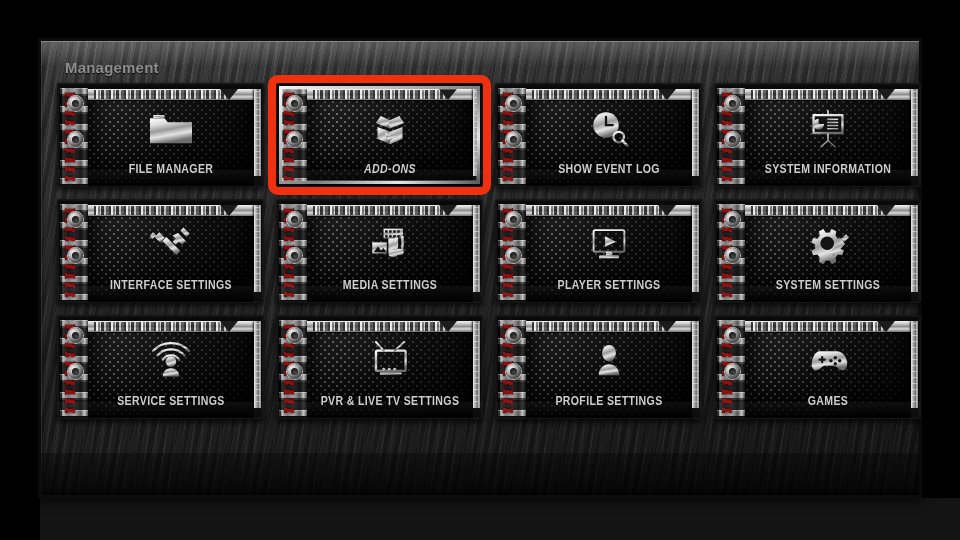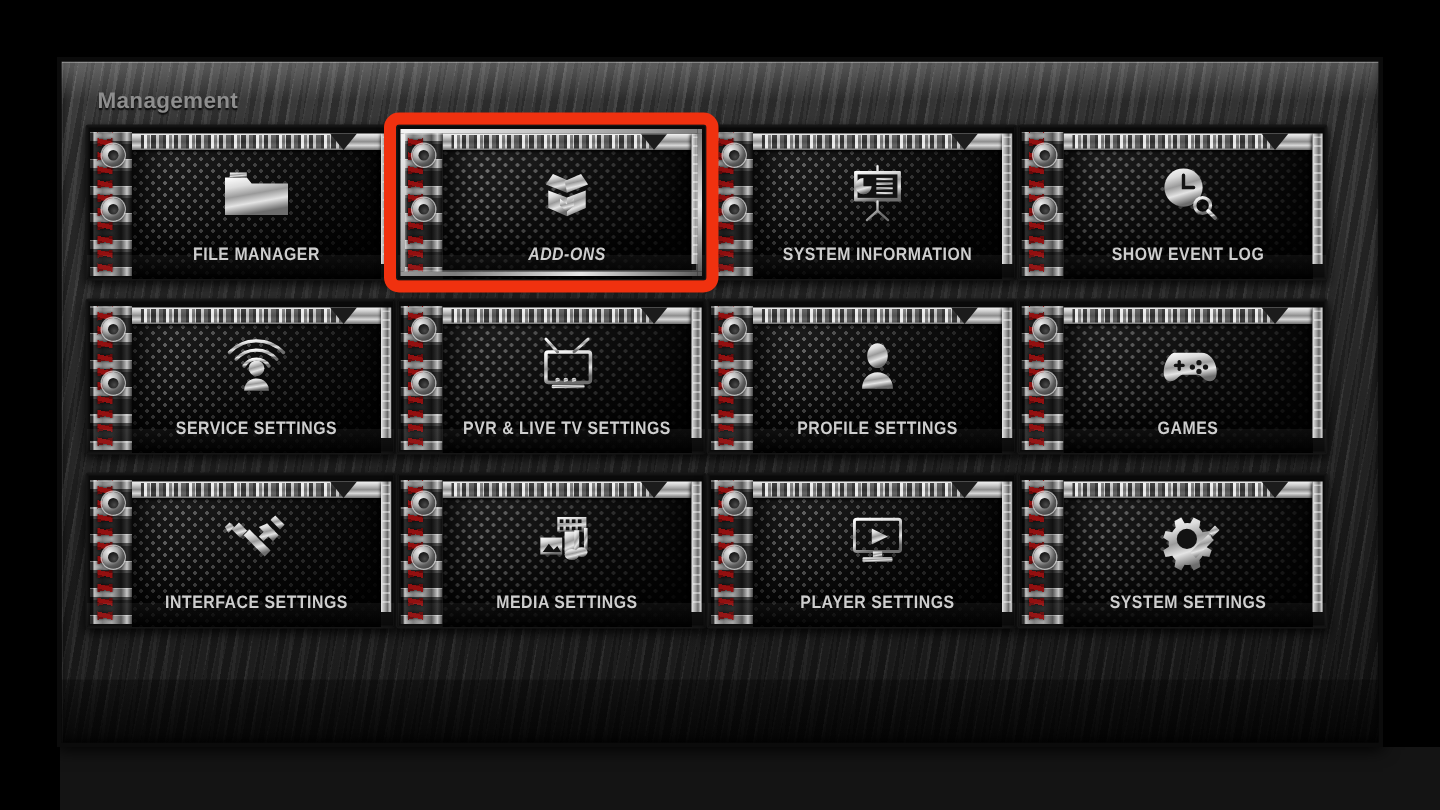--- a/index.html
+++ b/index.html
@@ -52,21 +52,21 @@
 
   
   .section-header{
     font-size:15px; font-weight:bold; color:#8e8e8e;
     letter-spacing:.2px; margin:2px 0 7px 8px;
     text-shadow:0 1px 1px rgba(0,0,0,.8);
   }
   .section-header.settings{ margin-top:9px; }
 
   
-  .row{ display:flex; gap:0; }
+  .row{ display:flex; gap:12px; }
   .row + .row { margin-top:12px; }
 
   
   .tile{
     position:relative; width:207px; height:104px; flex:0 0 207px;
     background:#0a0a0a;
     border:1px solid #161616;
     border-radius:2px;
     box-shadow:0 3px 7px rgba(0,0,0,.85), inset 0 0 0 1px rgba(255,255,255,.04);
     overflow:hidden;
@@ -286,20 +286,50 @@
             <div class="mesh"></div>
             <div class="topbar"></div>
             <div class="rail-right"></div>
             <div class="rail-left">
               <div class="hexes"></div>
               <div class="zigzag"></div>
               <div class="rivet r1"></div>
               <div class="rivet r2"></div>
             </div>
             <div class="icon">
+              <svg width="48" height="42" viewBox="0 0 64 52" fill="none" xmlns="http://www.w3.org/2000/svg">
+  <defs>
+    <linearGradient id="sil" x1="0" y1="0" x2="0.3" y2="1">
+      <stop offset="0%" stop-color="#ffffff"></stop>
+      <stop offset="28%" stop-color="#dcdcdc"></stop>
+      <stop offset="52%" stop-color="#9a9a9a"></stop>
+      <stop offset="74%" stop-color="#e4e4e4"></stop>
+      <stop offset="100%" stop-color="#6d6d6d"></stop>
+    </linearGradient>
+  </defs>
+    <circle fill="url(#sil)" cx="28" cy="22" r="17"></circle>
+    <path stroke="#141414" stroke-width="3" stroke-linecap="round" d="M28 11v11h9"></path>
+    <circle stroke="url(#sil)" fill="none" stroke-linejoin="round" stroke-linecap="round" stroke-width="3" cx="45" cy="38" r="7"></circle>
+    <path stroke="url(#sil)" fill="none" stroke-linejoin="round" stroke-linecap="round" stroke-width="3.5" d="M50 43l6 6"></path>
+              </svg>
+            </div>
+            <div class="label">SHOW EVENT LOG</div>
+            <div class="gloss"></div>
+          </div>
+          <div class="tile">
+            <div class="mesh"></div>
+            <div class="topbar"></div>
+            <div class="rail-right"></div>
+            <div class="rail-left">
+              <div class="hexes"></div>
+              <div class="zigzag"></div>
+              <div class="rivet r1"></div>
+              <div class="rivet r2"></div>
+            </div>
+            <div class="icon">
               <svg width="50" height="42" viewBox="0 0 64 52" fill="none" xmlns="http://www.w3.org/2000/svg">
   <defs>
     <linearGradient id="sil" x1="0" y1="0" x2="0.3" y2="1">
       <stop offset="0%" stop-color="#ffffff"></stop>
       <stop offset="28%" stop-color="#dcdcdc"></stop>
       <stop offset="52%" stop-color="#9a9a9a"></stop>
       <stop offset="74%" stop-color="#e4e4e4"></stop>
       <stop offset="100%" stop-color="#6d6d6d"></stop>
     </linearGradient>
   </defs>
@@ -309,178 +339,20 @@
     <g fill="url(#sil)">
                   <rect x="31" y="14" width="14" height="2"></rect>
                   <rect x="31" y="18" width="14" height="2"></rect>
       <rect x="31" y="22" width="14" height="2"></rect>
                   <rect x="31" y="26" width="14" height="2"></rect>
                 </g>
     <path stroke="url(#sil)" fill="none" stroke-linejoin="round" stroke-linecap="round" stroke-width="2" d="M32 34v8M32 42l-9 8M32 42l9 8M32 8V4"></path>
               </svg>
             </div>
             <div class="label">SYSTEM INFORMATION</div>
-            <div class="gloss"></div>
-          </div>
-          <div class="tile">
-            <div class="mesh"></div>
-            <div class="topbar"></div>
-            <div class="rail-right"></div>
-            <div class="rail-left">
-              <div class="hexes"></div>
-              <div class="zigzag"></div>
-              <div class="rivet r1"></div>
-              <div class="rivet r2"></div>
-            </div>
-            <div class="icon">
-              <svg width="48" height="42" viewBox="0 0 64 52" fill="none" xmlns="http://www.w3.org/2000/svg">
-  <defs>
-    <linearGradient id="sil" x1="0" y1="0" x2="0.3" y2="1">
-      <stop offset="0%" stop-color="#ffffff"></stop>
-      <stop offset="28%" stop-color="#dcdcdc"></stop>
-      <stop offset="52%" stop-color="#9a9a9a"></stop>
-      <stop offset="74%" stop-color="#e4e4e4"></stop>
-      <stop offset="100%" stop-color="#6d6d6d"></stop>
-    </linearGradient>
-  </defs>
-    <circle fill="url(#sil)" cx="28" cy="22" r="17"></circle>
-    <path stroke="#141414" stroke-width="3" stroke-linecap="round" d="M28 11v11h9"></path>
-    <circle stroke="url(#sil)" fill="none" stroke-linejoin="round" stroke-linecap="round" stroke-width="3" cx="45" cy="38" r="7"></circle>
-    <path stroke="url(#sil)" fill="none" stroke-linejoin="round" stroke-linecap="round" stroke-width="3.5" d="M50 43l6 6"></path>
-              </svg>
-            </div>
-            <div class="label">SHOW EVENT LOG</div>
-            <div class="gloss"></div>
-          </div>
-        </div>
-        <div class="row">
-          <div class="tile">
-            <div class="mesh"></div>
-            <div class="topbar"></div>
-            <div class="rail-right"></div>
-            <div class="rail-left">
-              <div class="hexes"></div>
-              <div class="zigzag"></div>
-              <div class="rivet r1"></div>
-              <div class="rivet r2"></div>
-            </div>
-            <div class="icon">
-              <svg width="48" height="44" viewBox="0 0 64 52" fill="none" xmlns="http://www.w3.org/2000/svg">
-  <defs>
-    <linearGradient id="sil" x1="0" y1="0" x2="0.3" y2="1">
-      <stop offset="0%" stop-color="#ffffff"></stop>
-      <stop offset="28%" stop-color="#dcdcdc"></stop>
-      <stop offset="52%" stop-color="#9a9a9a"></stop>
-      <stop offset="74%" stop-color="#e4e4e4"></stop>
-      <stop offset="100%" stop-color="#6d6d6d"></stop>
-    </linearGradient>
-  </defs>
-    <circle fill="url(#sil)" cx="32" cy="28" r="7"></circle>
-    <path fill="url(#sil)" d="M21 48c0-7 5-11 11-11s11 4 11 11z"></path>
-    <path stroke="url(#sil)" fill="none" stroke-linejoin="round" stroke-linecap="round" stroke-width="3" d="M21 26a13 13 0 0 1 22 0"></path>
-    <path stroke="url(#sil)" fill="none" stroke-linejoin="round" stroke-linecap="round" stroke-width="3" d="M14 20a24 24 0 0 1 36 0"></path>
-    <path stroke="url(#sil)" fill="none" stroke-linejoin="round" stroke-linecap="round" stroke-width="3" d="M8 14a33 33 0 0 1 48 0"></path>
-              </svg>
-            </div>
-            <div class="label">SERVICE SETTINGS</div>
-            <div class="gloss"></div>
-          </div>
-          <div class="tile">
-            <div class="mesh"></div>
-            <div class="topbar"></div>
-            <div class="rail-right"></div>
-            <div class="rail-left">
-              <div class="hexes"></div>
-              <div class="zigzag"></div>
-              <div class="rivet r1"></div>
-              <div class="rivet r2"></div>
-            </div>
-            <div class="icon">
-              <svg width="50" height="42" viewBox="0 0 64 52" fill="none" xmlns="http://www.w3.org/2000/svg">
-  <defs>
-    <linearGradient id="sil" x1="0" y1="0" x2="0.3" y2="1">
-      <stop offset="0%" stop-color="#ffffff"></stop>
-      <stop offset="28%" stop-color="#dcdcdc"></stop>
-      <stop offset="52%" stop-color="#9a9a9a"></stop>
-      <stop offset="74%" stop-color="#e4e4e4"></stop>
-      <stop offset="100%" stop-color="#6d6d6d"></stop>
-    </linearGradient>
-  </defs>
-    <rect stroke="url(#sil)" fill="none" stroke-linejoin="round" stroke-linecap="round" stroke-width="3" x="14" y="14" width="38" height="26" rx="2"></rect>
-    <path stroke="url(#sil)" fill="none" stroke-linejoin="round" stroke-linecap="round" stroke-width="2.5" d="M24 14L14 3M38 14L50 3"></path>
-    <rect fill="url(#sil)" x="19" y="42" width="28" height="3" rx="1"></rect>
-    <circle fill="url(#sil)" cx="24" cy="38" r="2"></circle>
-    <circle fill="url(#sil)" cx="31" cy="38" r="2"></circle>
-    <circle fill="url(#sil)" cx="38" cy="38" r="2"></circle>
-              </svg>
-            </div>
-            <div class="label">PVR &amp; LIVE TV SETTINGS</div>
-            <div class="gloss"></div>
-          </div>
-          <div class="tile">
-            <div class="mesh"></div>
-            <div class="topbar"></div>
-            <div class="rail-right"></div>
-            <div class="rail-left">
-              <div class="hexes"></div>
-              <div class="zigzag"></div>
-              <div class="rivet r1"></div>
-              <div class="rivet r2"></div>
-            </div>
-            <div class="icon">
-              <svg width="44" height="42" viewBox="0 0 64 52" fill="none" xmlns="http://www.w3.org/2000/svg">
-  <defs>
-    <linearGradient id="sil" x1="0" y1="0" x2="0.3" y2="1">
-      <stop offset="0%" stop-color="#ffffff"></stop>
-      <stop offset="28%" stop-color="#dcdcdc"></stop>
-      <stop offset="52%" stop-color="#9a9a9a"></stop>
-      <stop offset="74%" stop-color="#e4e4e4"></stop>
-      <stop offset="100%" stop-color="#6d6d6d"></stop>
-    </linearGradient>
-  </defs>
-    <ellipse fill="url(#sil)" cx="32" cy="16" rx="10" ry="12"></ellipse>
-    <path fill="url(#sil)" d="M17 48c0-10 7-16 15-16s15 6 15 16z"></path>
-              </svg>
-            </div>
-            <div class="label">PROFILE SETTINGS</div>
-            <div class="gloss"></div>
-          </div>
-          <div class="tile">
-            <div class="mesh"></div>
-            <div class="topbar"></div>
-            <div class="rail-right"></div>
-            <div class="rail-left">
-              <div class="hexes"></div>
-              <div class="zigzag"></div>
-              <div class="rivet r1"></div>
-              <div class="rivet r2"></div>
-            </div>
-            <div class="icon">
-              <svg width="52" height="38" viewBox="0 0 64 52" fill="none" xmlns="http://www.w3.org/2000/svg">
-  <defs>
-    <linearGradient id="sil" x1="0" y1="0" x2="0.3" y2="1">
-      <stop offset="0%" stop-color="#ffffff"></stop>
-      <stop offset="28%" stop-color="#dcdcdc"></stop>
-      <stop offset="52%" stop-color="#9a9a9a"></stop>
-      <stop offset="74%" stop-color="#e4e4e4"></stop>
-      <stop offset="100%" stop-color="#6d6d6d"></stop>
-    </linearGradient>
-  </defs>
-    <path fill="url(#sil)" d="M20 14h24c8 0 13 7 14 15 1 7-2 11-6 11-5 0-7-5-11-6H27c-4 1-6 6-11 6-4 0-7-4-6-11 1-8 6-15 10-15z"></path>
-    <g fill="#141414">
-      <rect x="19" y="24" width="10" height="3" rx="1.5"></rect>
-      <rect x="22.5" y="20.5" width="3" height="10" rx="1.5"></rect>
-      <circle cx="42" cy="23" r="2.4"></circle>
-                  <circle cx="48" cy="27" r="2.4"></circle>
-      <circle cx="42" cy="31" r="2.4"></circle>
-                  <circle cx="36" cy="27" r="2.4"></circle>
-    </g>
-              </svg>
-            </div>
-            <div class="label">GAMES</div>
             <div class="gloss"></div>
           </div>
         </div>
         <div class="row">
           <div class="tile">
             <div class="mesh"></div>
             <div class="topbar"></div>
             <div class="rail-right"></div>
             <div class="rail-left">
               <div class="hexes"></div>
@@ -607,16 +479,144 @@
     <path fill="url(#sil)" d="M26 6l3 5a16 16 0 0 1 5 0l3-5 6 3-1 6a16 16 0 0 1 3 4l6-1 2 6-5 3a16 16 0 0 1 0 5l5 3-2 6-6-1a16 16 0 0 1-3 4l1 6-6 3-3-5a16 16 0 0 1-5 0l-3 5-6-3 1-6a16 16 0 0 1-3-4l-6 1-2-6 5-3a16 16 0 0 1 0-5l-5-3 2-6 6 1a16 16 0 0 1 3-4l-1-6z"></path>
     <circle fill="#121212" cx="31" cy="25" r="9"></circle>
     <path fill="url(#sil)" d="M34 37l16-16 5 5-16 16z"></path>
     <path fill="url(#sil)" d="M50 19l6-6 4 4-6 6z"></path>
               </svg>
             </div>
             <div class="label">SYSTEM SETTINGS</div>
             <div class="gloss"></div>
           </div>
         </div>
+        <div class="row">
+          <div class="tile">
+            <div class="mesh"></div>
+            <div class="topbar"></div>
+            <div class="rail-right"></div>
+            <div class="rail-left">
+              <div class="hexes"></div>
+              <div class="zigzag"></div>
+              <div class="rivet r1"></div>
+              <div class="rivet r2"></div>
+            </div>
+            <div class="icon">
+              <svg width="48" height="44" viewBox="0 0 64 52" fill="none" xmlns="http://www.w3.org/2000/svg">
+  <defs>
+    <linearGradient id="sil" x1="0" y1="0" x2="0.3" y2="1">
+      <stop offset="0%" stop-color="#ffffff"></stop>
+      <stop offset="28%" stop-color="#dcdcdc"></stop>
+      <stop offset="52%" stop-color="#9a9a9a"></stop>
+      <stop offset="74%" stop-color="#e4e4e4"></stop>
+      <stop offset="100%" stop-color="#6d6d6d"></stop>
+    </linearGradient>
+  </defs>
+    <circle fill="url(#sil)" cx="32" cy="28" r="7"></circle>
+    <path fill="url(#sil)" d="M21 48c0-7 5-11 11-11s11 4 11 11z"></path>
+    <path stroke="url(#sil)" fill="none" stroke-linejoin="round" stroke-linecap="round" stroke-width="3" d="M21 26a13 13 0 0 1 22 0"></path>
+    <path stroke="url(#sil)" fill="none" stroke-linejoin="round" stroke-linecap="round" stroke-width="3" d="M14 20a24 24 0 0 1 36 0"></path>
+    <path stroke="url(#sil)" fill="none" stroke-linejoin="round" stroke-linecap="round" stroke-width="3" d="M8 14a33 33 0 0 1 48 0"></path>
+              </svg>
+            </div>
+            <div class="label">SERVICE SETTINGS</div>
+            <div class="gloss"></div>
+          </div>
+          <div class="tile">
+            <div class="mesh"></div>
+            <div class="topbar"></div>
+            <div class="rail-right"></div>
+            <div class="rail-left">
+              <div class="hexes"></div>
+              <div class="zigzag"></div>
+              <div class="rivet r1"></div>
+              <div class="rivet r2"></div>
+            </div>
+            <div class="icon">
+              <svg width="50" height="42" viewBox="0 0 64 52" fill="none" xmlns="http://www.w3.org/2000/svg">
+  <defs>
+    <linearGradient id="sil" x1="0" y1="0" x2="0.3" y2="1">
+      <stop offset="0%" stop-color="#ffffff"></stop>
+      <stop offset="28%" stop-color="#dcdcdc"></stop>
+      <stop offset="52%" stop-color="#9a9a9a"></stop>
+      <stop offset="74%" stop-color="#e4e4e4"></stop>
+      <stop offset="100%" stop-color="#6d6d6d"></stop>
+    </linearGradient>
+  </defs>
+    <rect stroke="url(#sil)" fill="none" stroke-linejoin="round" stroke-linecap="round" stroke-width="3" x="14" y="14" width="38" height="26" rx="2"></rect>
+    <path stroke="url(#sil)" fill="none" stroke-linejoin="round" stroke-linecap="round" stroke-width="2.5" d="M24 14L14 3M38 14L50 3"></path>
+    <rect fill="url(#sil)" x="19" y="42" width="28" height="3" rx="1"></rect>
+    <circle fill="url(#sil)" cx="24" cy="38" r="2"></circle>
+    <circle fill="url(#sil)" cx="31" cy="38" r="2"></circle>
+    <circle fill="url(#sil)" cx="38" cy="38" r="2"></circle>
+              </svg>
+            </div>
+            <div class="label">PVR &amp; LIVE TV SETTINGS</div>
+            <div class="gloss"></div>
+          </div>
+          <div class="tile">
+            <div class="mesh"></div>
+            <div class="topbar"></div>
+            <div class="rail-right"></div>
+            <div class="rail-left">
+              <div class="hexes"></div>
+              <div class="zigzag"></div>
+              <div class="rivet r1"></div>
+              <div class="rivet r2"></div>
+            </div>
+            <div class="icon">
+              <svg width="44" height="42" viewBox="0 0 64 52" fill="none" xmlns="http://www.w3.org/2000/svg">
+  <defs>
+    <linearGradient id="sil" x1="0" y1="0" x2="0.3" y2="1">
+      <stop offset="0%" stop-color="#ffffff"></stop>
+      <stop offset="28%" stop-color="#dcdcdc"></stop>
+      <stop offset="52%" stop-color="#9a9a9a"></stop>
+      <stop offset="74%" stop-color="#e4e4e4"></stop>
+      <stop offset="100%" stop-color="#6d6d6d"></stop>
+    </linearGradient>
+  </defs>
+    <ellipse fill="url(#sil)" cx="32" cy="16" rx="10" ry="12"></ellipse>
+    <path fill="url(#sil)" d="M17 48c0-10 7-16 15-16s15 6 15 16z"></path>
+              </svg>
+            </div>
+            <div class="label">PROFILE SETTINGS</div>
+            <div class="gloss"></div>
+          </div>
+          <div class="tile">
+            <div class="mesh"></div>
+            <div class="topbar"></div>
+            <div class="rail-right"></div>
+            <div class="rail-left">
+              <div class="hexes"></div>
+              <div class="zigzag"></div>
+              <div class="rivet r1"></div>
+              <div class="rivet r2"></div>
+            </div>
+            <div class="icon">
+              <svg width="52" height="38" viewBox="0 0 64 52" fill="none" xmlns="http://www.w3.org/2000/svg">
+  <defs>
+    <linearGradient id="sil" x1="0" y1="0" x2="0.3" y2="1">
+      <stop offset="0%" stop-color="#ffffff"></stop>
+      <stop offset="28%" stop-color="#dcdcdc"></stop>
+      <stop offset="52%" stop-color="#9a9a9a"></stop>
+      <stop offset="74%" stop-color="#e4e4e4"></stop>
+      <stop offset="100%" stop-color="#6d6d6d"></stop>
+    </linearGradient>
+  </defs>
+    <path fill="url(#sil)" d="M20 14h24c8 0 13 7 14 15 1 7-2 11-6 11-5 0-7-5-11-6H27c-4 1-6 6-11 6-4 0-7-4-6-11 1-8 6-15 10-15z"></path>
+    <g fill="#141414">
+      <rect x="19" y="24" width="10" height="3" rx="1.5"></rect>
+      <rect x="22.5" y="20.5" width="3" height="10" rx="1.5"></rect>
+      <circle cx="42" cy="23" r="2.4"></circle>
+                  <circle cx="48" cy="27" r="2.4"></circle>
+      <circle cx="42" cy="31" r="2.4"></circle>
+                  <circle cx="36" cy="27" r="2.4"></circle>
+    </g>
+              </svg>
+            </div>
+            <div class="label">GAMES</div>
+            <div class="gloss"></div>
+          </div>
+        </div>
       </div>
   </div>
 
 </div>
 
 </body></html>

